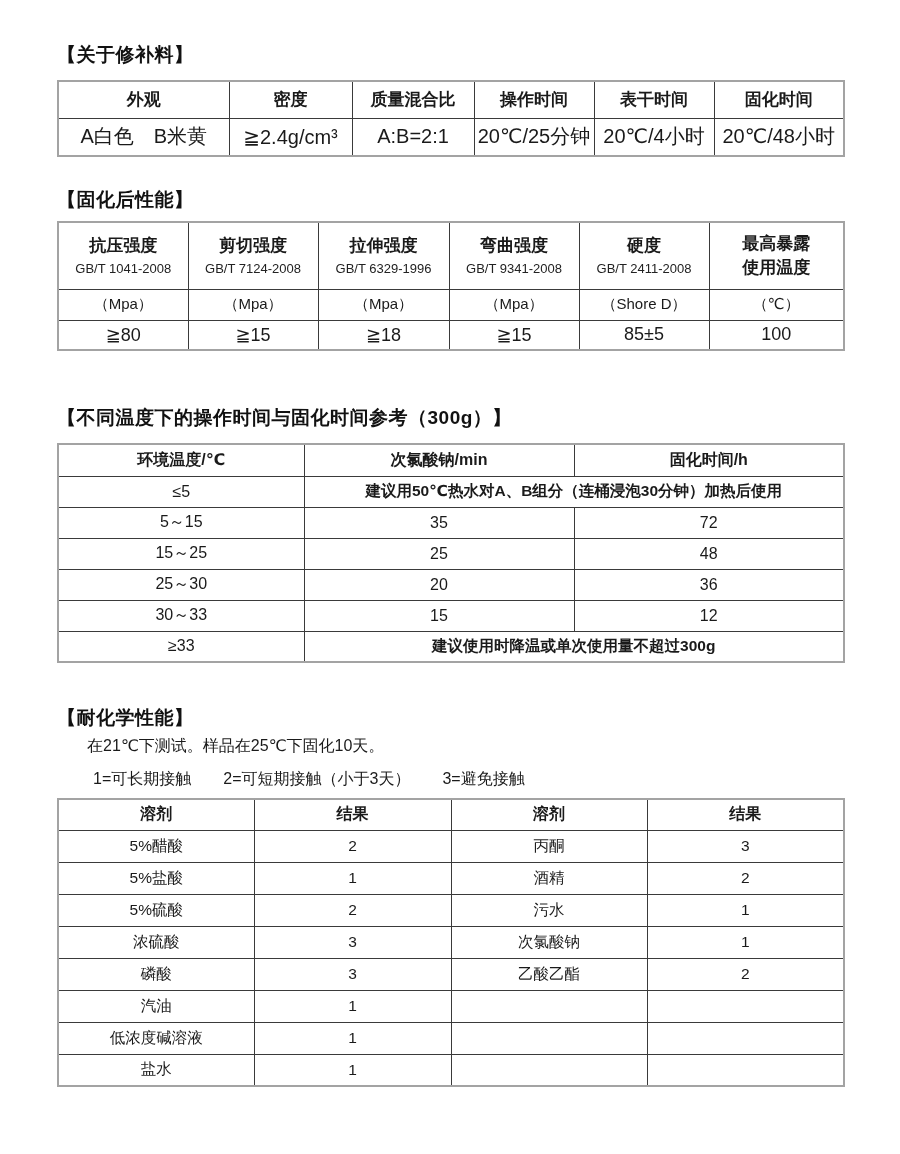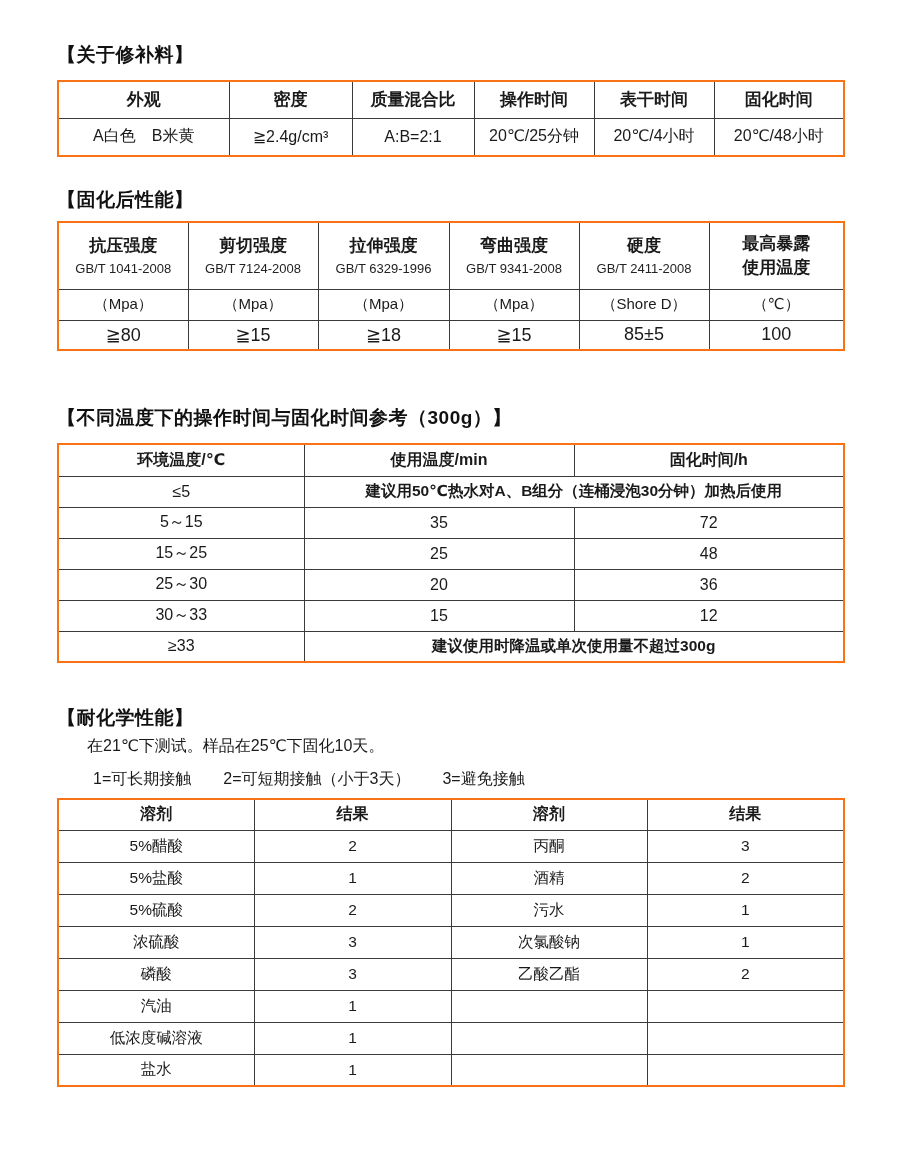--- a/index.html
+++ b/index.html
@@ -19,35 +19,35 @@
     font-weight: bold;
     line-height: 22px;
     margin: 0;
     letter-spacing: 0.5px;
     color: #111;
   }
   table {
     border-collapse: collapse;
     table-layout: fixed;
     width: 786px;
-    border: 2px solid #f97316;
+    border: 2px solid #a3a3a3;
   }
   th, td {
     border: 1px solid #3a3a3a;
     text-align: center;
     vertical-align: middle;
     padding: 0 2px;
     white-space: nowrap;
     overflow: hidden;
     font-weight: normal;
   }
   
   .t1 { margin-top: 14px; }
   .t1 th { height: 37px; font-size: 17px; font-weight: bold; }
-  .t1 td { height: 38px; font-size: 16px; }
+  .t1 td { height: 38px; font-size: 20px; }
   
   .t2 { margin-top: 10px; }
   .t2 .hcell { height: 67px; }
   .hname { font-size: 17px; font-weight: bold; line-height: 24px; }
   .hstd  { font-size: 13px; font-weight: normal; line-height: 17px; margin-top: 2px; color: #222; }
   .t2 td.unit { height: 31px; font-size: 15px; }
   .t2 td.val  { height: 30px; font-size: 18px; }
   
   .t3 { margin-top: 14px; border-radius: 11px; }
   .t3 th { height: 32px; font-size: 16px; font-weight: bold; }
@@ -164,21 +164,21 @@
     <h2 class="sec-title">【不同温度下的操作时间与固化时间参考（300g）】</h2>
     <table class="t3">
       <colgroup>
         <col style="width:246px">
           <col style="width:270px">
           <col style="width:270px">
       </colgroup>
       <tbody>
           <tr>
         <th>环境温度/℃</th>
-        <th>使用温度/min</th>
+        <th>次氯酸钠/min</th>
         <th>固化时间/h</th>
       </tr>
       <tr>
         <td>≤5</td>
         <td class="note-cell" colspan="2">建议用50℃热水对A、B组分（连桶浸泡30分钟）加热后使用</td>
       </tr>
       <tr>
         <td>5～15</td>
         <td>35</td>
         <td>72</td>

